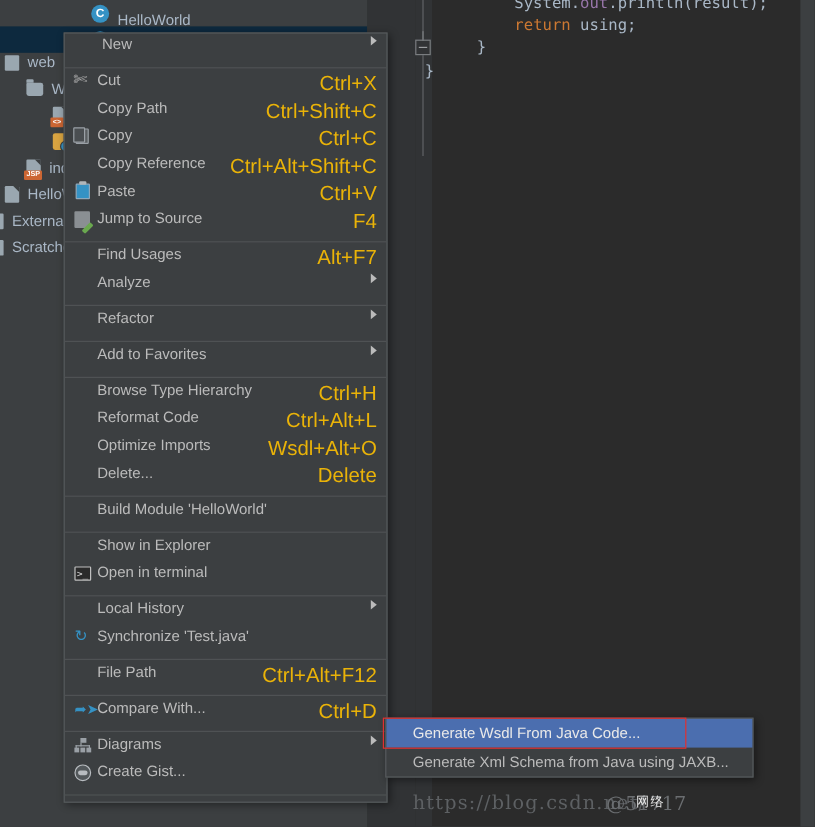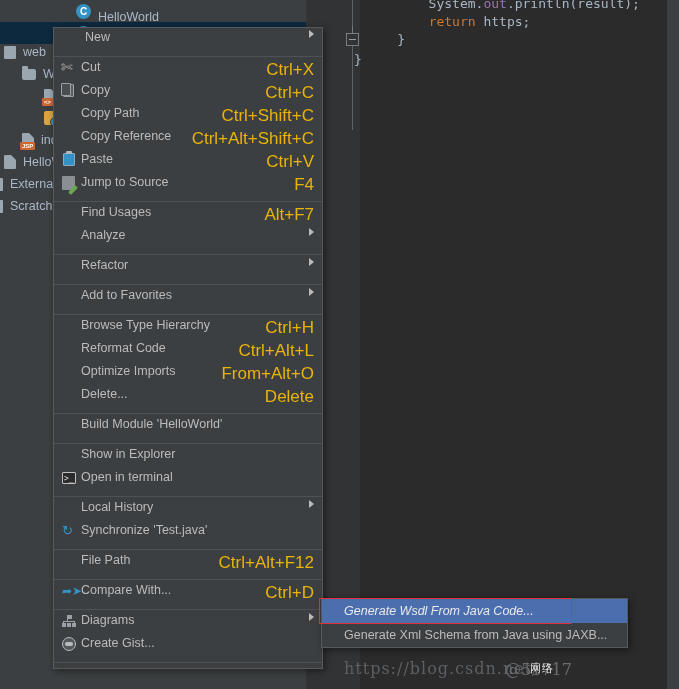--- a/index.html
+++ b/index.html
@@ -184,21 +184,21 @@
   
   .submenu {
     position: absolute; left: 321px; top: 598px; width: 307px;
     background: #3c3f41; border: 1px solid #565a5c;
     box-shadow: 2px 2px 7px rgba(0,0,0,.45);
   }
   .smi {
     height: 24px; display: flex; align-items: center;
     padding-left: 22px; font-size: 12.5px; color: #bbbbbb; white-space: nowrap;
   }
-  .smi.hl { background: #4b6eaf; color: #e9e9e9; font-style: italic; }
+  .smi.hl { background: #4b6eaf; color: #e9e9e9; }
   .red-box {
     position: absolute; left: 319px; top: 598px; width: 253px; height: 26px;
     border: 1.5px solid #e03030; pointer-events: none;
   }
 
   
   .watermark {
     position: absolute; left: 344px; top: 659px;
     font-family: "DejaVu Serif", serif; font-size: 16px;
     color: #5d6063; letter-spacing: 1px; white-space: nowrap;
@@ -224,21 +224,21 @@
     <div class="fold-marker"></div>
 
     <div class="gutter-line" style="top:-2px;">6</div>
     <div class="gutter-line" style="top:16px;">7</div>
     <div class="gutter-line" style="top:34px;">8</div>
     <div class="gutter-line" style="top:52px;">9</div>
     <div class="gutter-line" style="top:70px;">0</div>
 
     <div class="code-line" style="top:-4px;"><span class="punc">        System.</span><span class="fld">out</span><span class="punc">.println(result);</span></div>
 
-    <div class="code-line" style="top:14px;"><span style="color:transparent;">        </span><span class="kw">return</span><span class="punc"> https;</span></div>
+    <div class="code-line" style="top:14px;"><span style="color:transparent;">        </span><span class="kw">return</span><span class="punc"> using;</span></div>
 
     <div class="code-line" style="top:32px;">    }</div>
     <div class="code-line" style="top:52px; left:48px;">}</div>
 
     <div class="editor-rightstrip"></div>
   </div>
 
   <div class="tree">
 
     <div class="tree-row" style="top:0px;">
@@ -318,35 +318,35 @@
 
     <div class="mi">
       <span class="mi-icon">
           <span class="g-cut">✄</span>
         </span>
       <span class="mi-label">Cut</span>
       <span class="mi-key">Ctrl+X</span>
     </div>
 
     <div class="mi">
+      <span class="mi-icon"></span>
+      <span class="mi-label">Copy Path</span>
+      <span class="mi-key">Ctrl+Shift+C</span>
+    </div>
+
+    <div class="mi">
       <span class="mi-icon">
           <span class="g-copy"></span>
         </span>
       <span class="mi-label">Copy</span>
       <span class="mi-key">Ctrl+C</span>
     </div>
 
     <div class="mi">
       <span class="mi-icon"></span>
-      <span class="mi-label">Copy Path</span>
-      <span class="mi-key">Ctrl+Shift+C</span>
-    </div>
-
-    <div class="mi">
-      <span class="mi-icon"></span>
       <span class="mi-label">Copy Reference</span>
       <span class="mi-key">Ctrl+Alt+Shift+C</span>
     </div>
 
     <div class="mi">
       <span class="mi-icon">
           <span class="g-paste"></span>
         </span>
       <span class="mi-label">Paste</span>
       <span class="mi-key">Ctrl+V</span>
@@ -400,21 +400,21 @@
 
     <div class="mi">
       <span class="mi-icon"></span>
       <span class="mi-label">Reformat Code</span>
       <span class="mi-key">Ctrl+Alt+L</span>
     </div>
 
     <div class="mi">
       <span class="mi-icon"></span>
       <span class="mi-label">Optimize Imports</span>
-      <span class="mi-key">From+Alt+O</span>
+      <span class="mi-key">Wsdl+Alt+O</span>
     </div>
 
     <div class="mi">
       <span class="mi-icon"></span>
       <span class="mi-label">Delete...</span>
       <span class="mi-key">Delete</span>
     </div>
 
     <div class="msep"></div>
 

